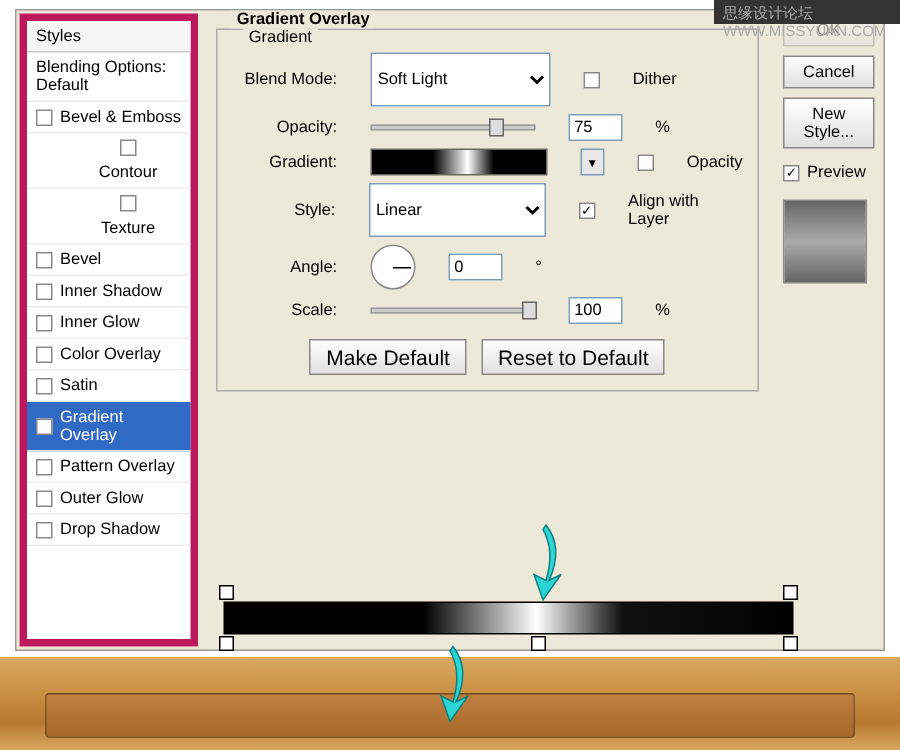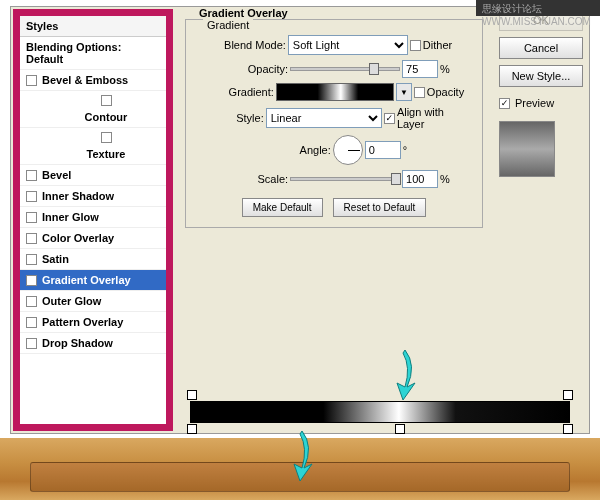--- a/index.html
+++ b/index.html
@@ -1,41 +1,41 @@
 <!DOCTYPE html>
 <html><head>
 <meta charset="utf-8">
 <style>
 * { box-sizing: border-box; margin: 0; padding: 0; font-family: Tahoma, sans-serif; font-size: 11px; }
 body { background: #fff; width: 600px; height: 500px; overflow: hidden; position: relative; }
 .dialog { position: absolute; left: 10px; top: 6px; width: 580px; height: 428px; background: #ece9d8; display: flex; border: 1px solid #999; }
 .watermark { position: absolute; right: 0; top: 0; width: 124px; height: 16px; background: #333; color: #aaa; font-size: 10px; padding: 2px 6px; z-index: 10; }
 
-.left-panel { width: 160px; border: 7px solid #be185d; background: #fff; margin: 2px; font-weight: bold; }
+.left-panel { width: 160px; border: 5px solid #be185d; background: #fff; margin: 2px; }
 .left-panel .hdr { padding: 4px 6px; border-bottom: 1px solid #ccc; background: #f5f5f5; }
 .left-panel .row { display: flex; align-items: center; padding: 4px 6px; border-bottom: 1px solid #eee; gap: 5px; cursor: pointer; }
 .left-panel .row.indent { padding-left: 32px; flex-direction: column; }
 .left-panel .row.selected { background: #316ac5; color: #fff; }
 .chk { width: 11px; height: 11px; border: 1px solid #888; background: #fff; display: inline-flex; align-items: center; justify-content: center; font-size: 9px; flex-shrink: 0; }
 
 .mid-panel { flex: 1; padding: 6px 10px; position: relative; }
 .group-title { position: absolute; top: 0; left: 20px; background: #ece9d8; padding: 0 4px; font-weight: bold; z-index: 2; }
 .group { border: 1px solid #aaa; padding: 10px; margin-top: 6px; }
 .group .sub-title { position: absolute; top: 12px; left: 28px; background: #ece9d8; padding: 0 4px; z-index: 2; }
-.form-row { display: flex; align-items: center; margin: 5px 0; gap: 2px; justify-content: center; }
+.form-row { display: flex; align-items: center; margin: 5px 0; gap: 22px; }
 .label { width: 70px; text-align: right; }
-select { width: 120px; height: 20px; border: 1px solid #7f9db9; background: #fff; font-size: 11px; }
+select { width: 120px; height: 36px; border: 1px solid #7f9db9; background: #fff; font-size: 11px; }
 input[type=text] { width: 36px; height: 18px; border: 1px solid #7f9db9; padding: 1px 3px; text-align: left; background: #fff; }
 .slider { width: 110px; height: 4px; background: #ccc; border: 1px solid #999; position: relative; }
 .slider .thumb { position: absolute; width: 10px; height: 12px; background: #ddd; border: 1px solid #666; top: -5px; }
 .grad-preview { width: 118px; height: 18px; border: 1px solid #666; background: linear-gradient(to right, #000 0%, #000 35%, #fff 55%, #000 70%, #000 100%); }
 .dd-arrow { width: 16px; height: 18px; border: 1px solid #7f9db9; background: #e8e8e8; display: inline-flex; align-items: center; justify-content: center; font-size: 8px; }
 .angle-circle { width: 30px; height: 30px; border: 1px solid #888; border-radius: 50%; background: #fff; position: relative; }
 .angle-circle::after { content: ''; position: absolute; left: 50%; top: 50%; width: 12px; height: 1px; background: #000; transform-origin: left center; }
-.btn { padding: 3px 10px; border: 1px solid #888; background: linear-gradient(#fff,#e0e0e0); cursor: pointer; font-size: 10px; }
+.btn { padding: 3px 10px; border: 1px solid #888; background: linear-gradient(#fff,#e0e0e0); cursor: pointer; font-size: 14px; }
 .buttons-row { display: flex; gap: 10px; justify-content: center; margin-top: 10px; }
 
 .grad-editor { position: absolute; left: 15px; bottom: 10px; width: 380px; }
 .grad-bar { height: 22px; border: 1px solid #000; background: linear-gradient(to right, #000 0%, #000 35%, #fff 55%, #111 70%, #000 100%); position: relative; }
 .stop { position: absolute; width: 10px; height: 10px; background: #fff; border: 1px solid #000; }
 .stop.top { top: -12px; }
 .stop.bot { bottom: -12px; }
 .arrow-cyan { position: absolute; width: 40px; height: 60px; }
 .arrow-cyan svg { width: 100%; height: 100%; }
 
@@ -89,25 +89,25 @@
         <div class="row">
           <span class="chk"></span>
           <span>Satin</span>
         </div>
         <div class="row selected">
           <span class="chk">✓</span>
           <span>Gradient Overlay</span>
         </div>
         <div class="row">
           <span class="chk"></span>
+          <span>Pattern Overlay</span>
+        </div>
+        <div class="row">
+          <span class="chk"></span>
           <span>Outer Glow</span>
-        </div>
-        <div class="row">
-          <span class="chk"></span>
-          <span>Pattern Overlay</span>
         </div>
         <div class="row">
           <span class="chk"></span>
           <span>Drop Shadow</span>
         </div>
       </div>
   </div>
 
   <div class="mid-panel">
     <div class="group-title">Gradient Overlay</div>

